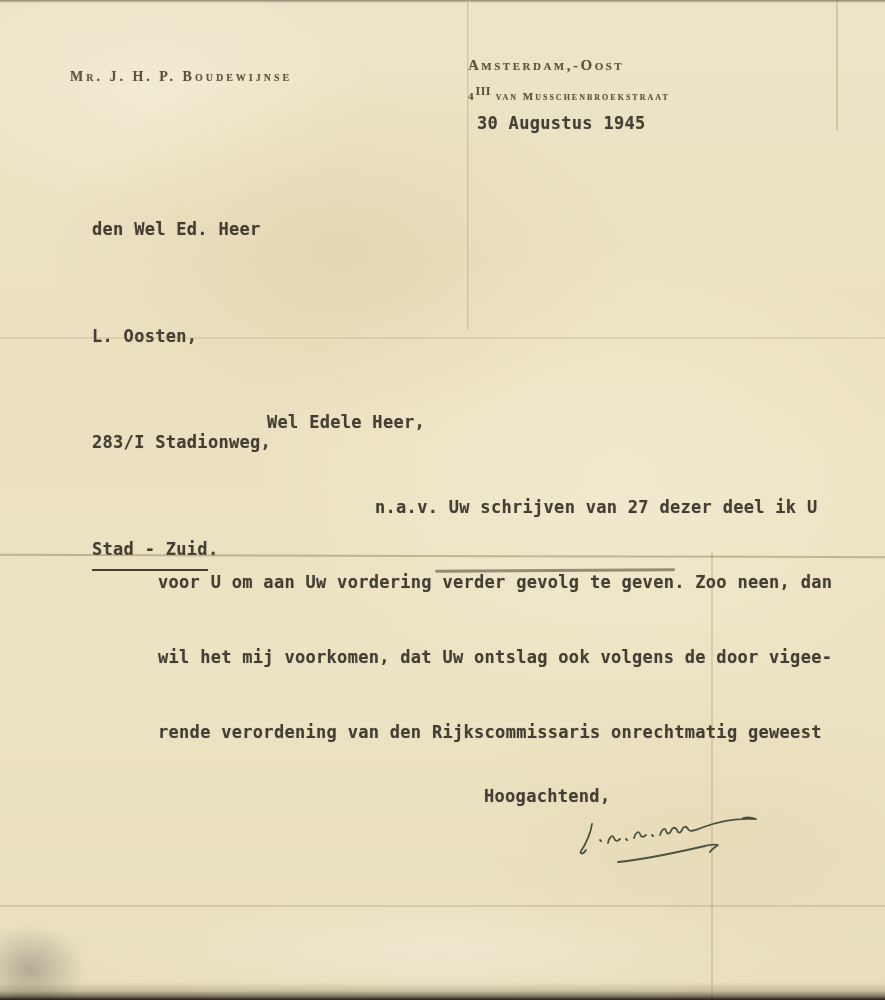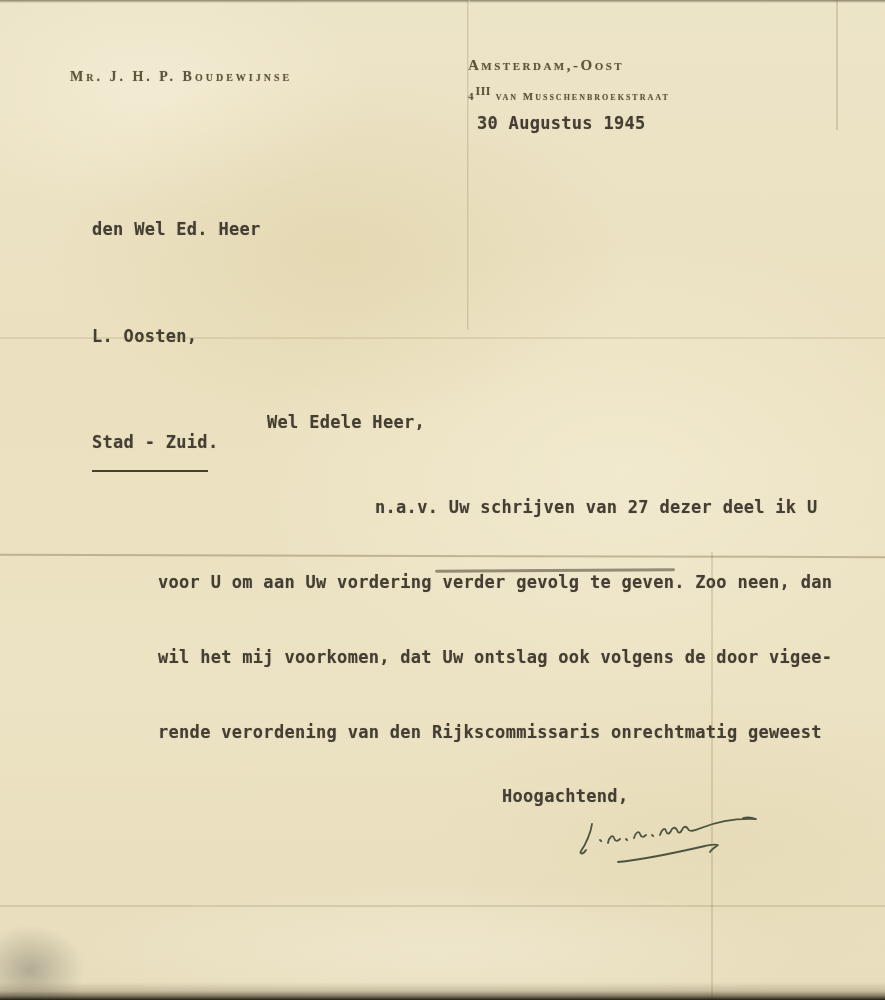--- a/index.html
+++ b/index.html
@@ -25,26 +25,26 @@
   .lh{
     font-family:"Liberation Serif", serif;font-weight:700;font-variant:small-caps;
     color:#5e563c;text-shadow:0 0 1px rgba(94,86,60,0.4);white-space:pre;
   }
   .lh-sender{left:70px;top:60px;font-size:14px;letter-spacing:3px;margin-top:9px;}
   .lh-city{left:468px;top:57px;font-size:15px;letter-spacing:2.5px;}
   .lh-street{left:468px;top:84px;font-size:11px;letter-spacing:2px;}
   .lh-street sup{font-size:12px;letter-spacing:0.5px;vertical-align:super;}
   .date-line{left:477px;top:113px;}
   .recipient{left:92px;top:141px;line-height:35.5px;}
-  .underlined{border-bottom:2px solid #443e33;padding-bottom:18px;}
+  .underlined{border-bottom:2px solid #443e33;padding-bottom:10px;}
   .salutation{left:267px;top:366px;margin-top:46px;}
   .body-block{left:158px;top:417px;width:680px;}
   .body-block .line{height:35px;}
   .indent{padding-left:217px;}
-  .closing{left:502px;top:786px;}
+  .closing{left:484px;top:786px;}
   .signature-wrap{left:568px;top:810px;width:205px;height:62px;}
   
   .crease{position:absolute;pointer-events:none;}
   .crease-top{left:0;top:0;width:885px;height:3px;background:linear-gradient(180deg,rgba(58,50,28,0.55),rgba(58,50,28,0));}
   .crease-v1{left:467px;top:0;width:3px;height:330px;background:linear-gradient(90deg,rgba(128,110,66,0.30),rgba(255,250,235,0.35));}
   .crease-v2{left:711px;top:552px;width:2px;height:448px;background:rgba(128,110,66,0.20);}
   .crease-v3{left:836px;top:0;width:2px;height:130px;background:rgba(128,110,66,0.24);}
   .crease-h1{left:0;top:555px;width:885px;height:2px;background:rgba(118,102,62,0.38);transform:rotate(0.15deg);}
   .crease-h2{left:0;top:905px;width:885px;height:2px;background:rgba(118,102,62,0.18);}
   .crease-h3{left:0;top:337px;width:885px;height:2px;background:rgba(118,102,62,0.13);}
@@ -60,20 +60,21 @@
 
   <div class="abs lh lh-sender">Mr. J. H. P. Boudewijnse</div>
   <div class="abs lh lh-city">Amsterdam,-Oost</div>
   <div class="abs lh lh-street"><span>4</span><sup>III</sup><span> van Musschenbroekstraat</span></div>
 
   <div class="abs tw date-line">30 Augustus 1945</div>
 
   <div class="abs tw recipient">
     <div class="line">den Wel Ed. Heer</div>
     <div class="line">L. Oosten,</div>
+    <div class="line">283/I Stadionweg,</div>
     <div class="line"><span class="underlined">Stad - Zuid</span><span>.</span></div>
   </div>
 
   <div class="abs tw salutation">Wel Edele Heer,</div>
 
   <div class="abs tw body-block">
     <div>
       <div class="line indent">n.a.v. Uw schrijven van 27 dezer deel ik U</div>
       <div class="line">voor U om aan Uw vordering verder gevolg te geven. Zoo neen, dan</div>
       <div class="line">wil het mij voorkomen, dat Uw ontslag ook volgens de door vigee-</div>

